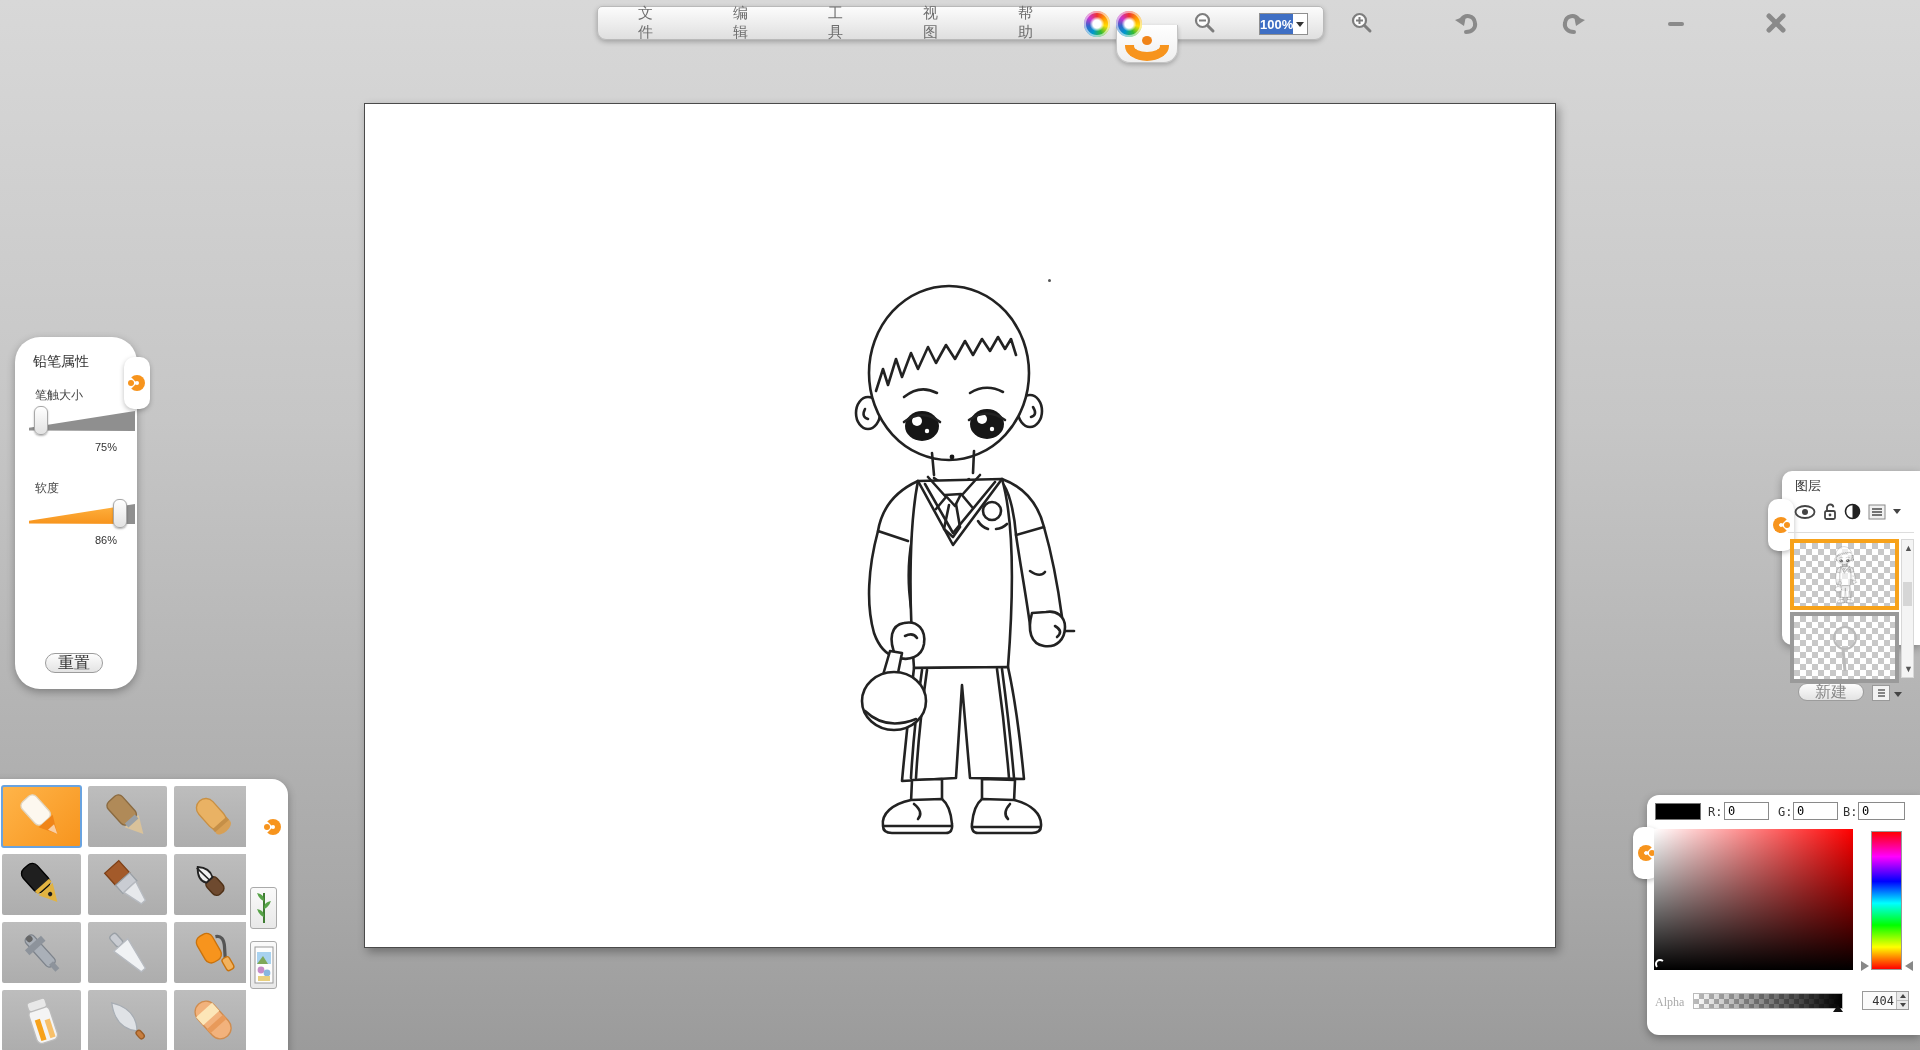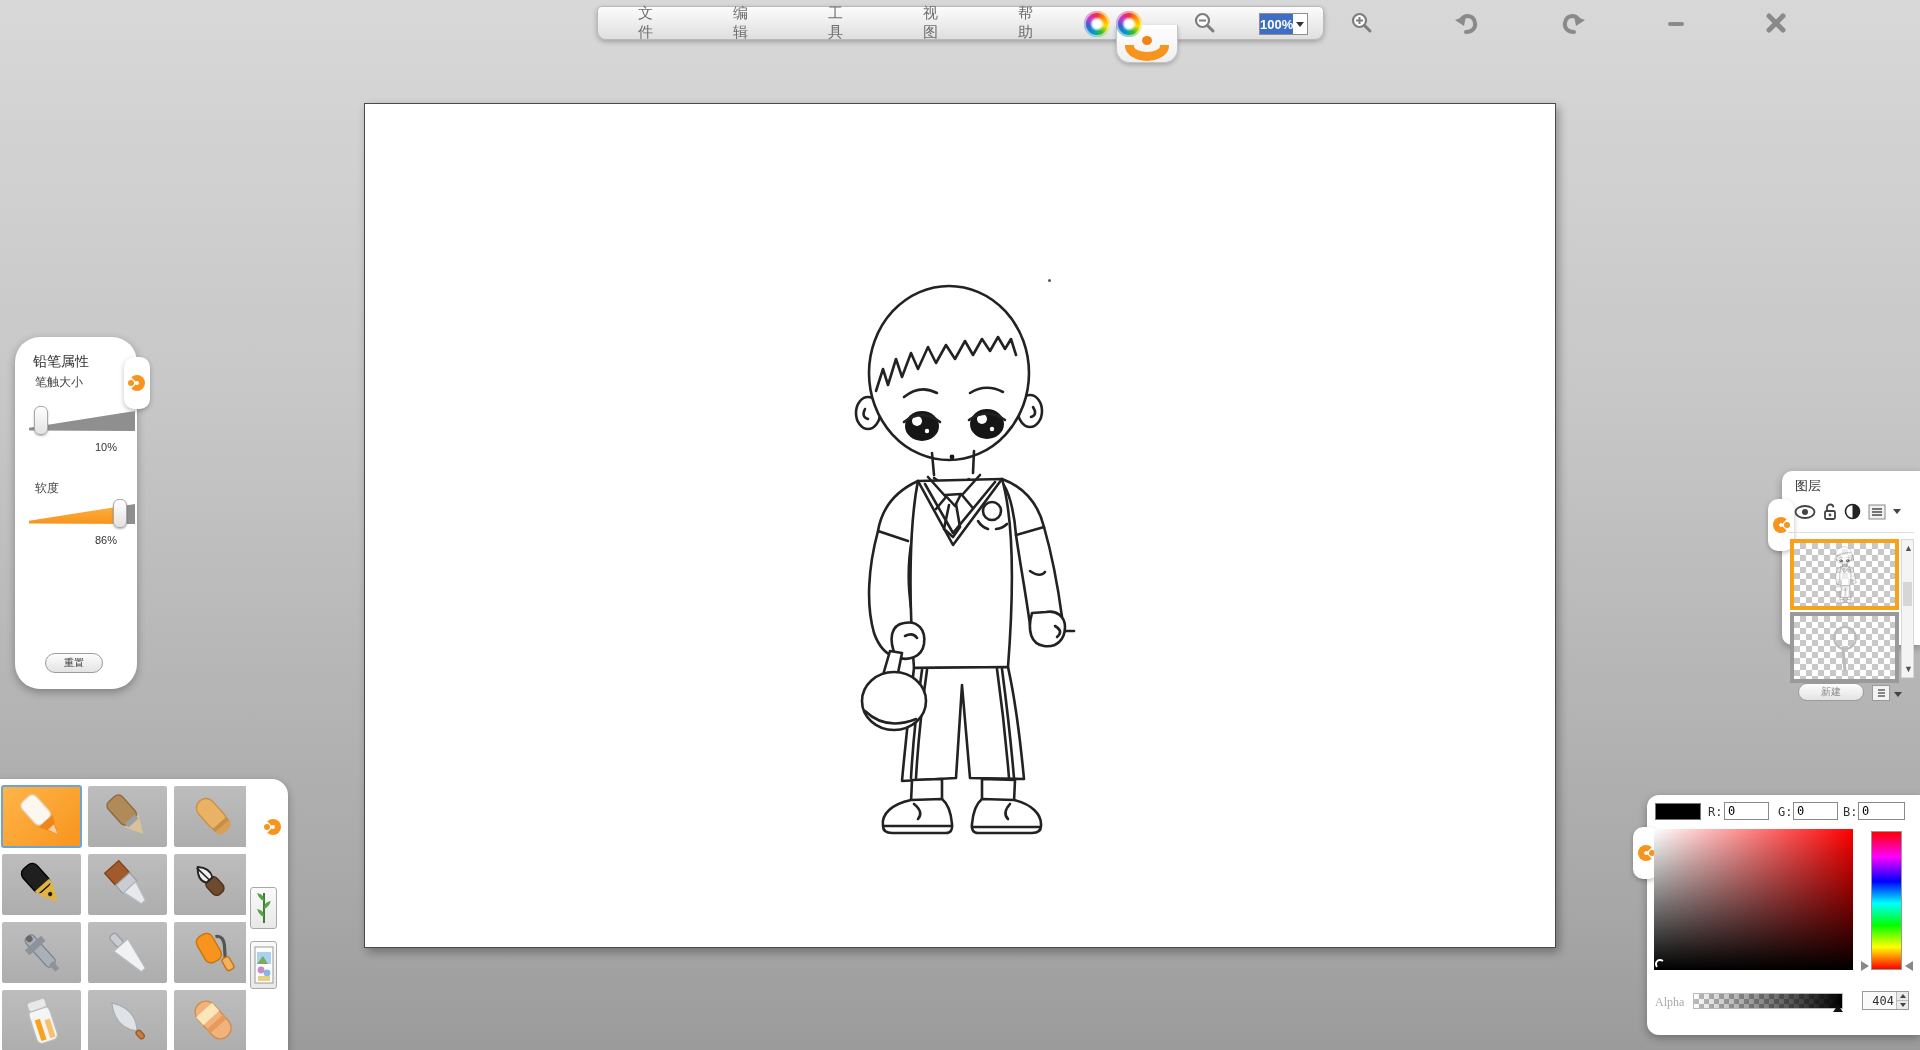--- a/index.html
+++ b/index.html
@@ -66,21 +66,21 @@
   .pp-label { position:absolute; left:20px; font-size:12px; color:#444; }
   .slider { position:absolute; left:14px; width:106px; height:24px; }
   .wedge-wrap { position:absolute; left:0; top:2px; width:106px; height:20px;
     clip-path:polygon(0 84%,100% 0,100% 100%,0 97%); }
   .wedge-wrap .fill { position:absolute; top:0; height:100%; }
   .slider-handle { position:absolute; top:-3px; width:14px; height:29px; border-radius:6px;
     background:linear-gradient(180deg,#fff,#e2e2e2); border:1px solid #a8a8a8;
     box-shadow:0 1px 2px rgba(0,0,0,.3); }
   .pp-val { position:absolute; font-size:11px; color:#333; }
   .pill-btn { position:absolute; border:1px solid #9c9c9c; border-radius:10px;
-    background:linear-gradient(180deg,#fdfdfd,#e3e3e3); font-size:10px; color:#333;
+    background:linear-gradient(180deg,#fdfdfd,#e3e3e3); font-size:16px; color:#333;
     display:flex; align-items:center; justify-content:center; }
 
   
   .tool-palette { left:-8px; top:779px; width:296px; height:292px; border-radius:0 16px 0 0; }
   .tool-grid { position:absolute; left:10px; top:7px; display:grid;
     grid-template-columns:repeat(3,79px); grid-auto-rows:61px; gap:7px; }
   .tool-cell { background:linear-gradient(180deg,#bdbdbd,#adadad); border-radius:2px;
     display:flex; align-items:center; justify-content:center; }
   .tool-cell.selected { background:linear-gradient(135deg,#ffb54a,#f7941d);
     outline:2px solid #69a3e0; outline-offset:-1px; }
@@ -317,28 +317,28 @@
   </svg>
   <div class="stray-dot"></div>
 </div>
 
 <div class="panel pencil-panel">
   <div class="grip r" style="right:-13px; top:20px;">
     <span class="grip-arc open-left"></span>
     <span class="grip-dot"></span>
   </div>
   <div class="pp-title">铅笔属性</div>
-  <div class="pp-label" style="top:37px">笔触大小</div>
+  <div class="pp-label" style="top:50px">笔触大小</div>
   <div class="slider" style="top:72px">
     <div class="wedge-wrap">
       <div class="fill" style="left:0;width:100%;background:#8f8f8f"></div>
     </div>
     <div class="slider-handle" style="left:5px"></div>
   </div>
-  <div class="pp-val" style="right:20px; top:104px">10%</div>
+  <div class="pp-val" style="right:20px; top:104px">75%</div>
 
   <div class="pp-label" style="top:143px">软度</div>
   <div class="slider" style="top:165px">
     <div class="wedge-wrap">
       <div class="fill" style="left:0;width:86%;background:linear-gradient(180deg,#ffb341,#f7941d)"></div>
       <div class="fill" style="right:0;width:14%;background:#8f8f8f"></div>
     </div>
     <div class="slider-handle" style="left:84px"></div>
   </div>
   <div class="pp-val" style="right:20px; top:197px">86%</div>

